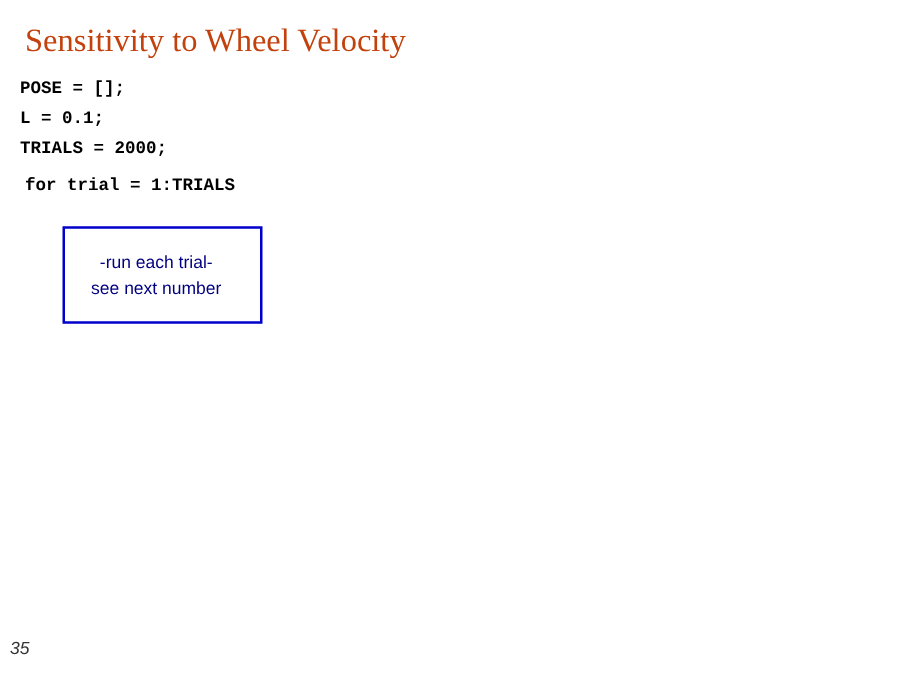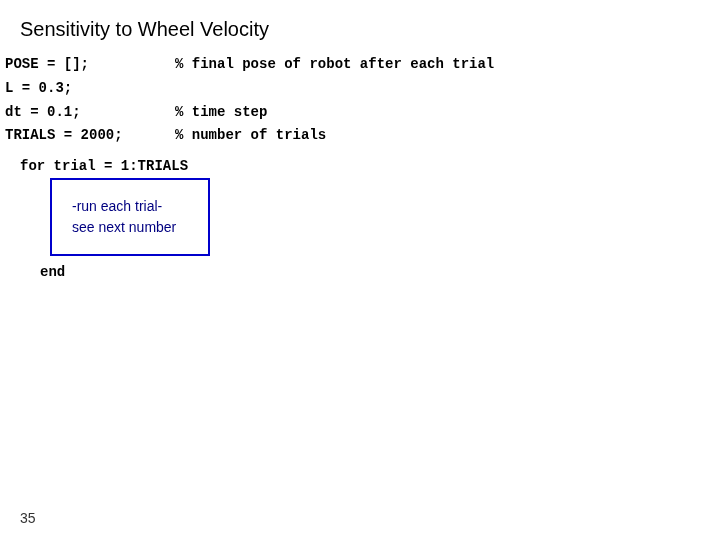--- a/index.html
+++ b/index.html
@@ -7,30 +7,31 @@
     body {
       width: 720px;
       height: 540px;
       background: #ffffff;
       font-family: Arial, sans-serif;
       position: relative;
       overflow: hidden;
     }
 
     .page-title {
-      font-size: 20px;
+      font-size: 26px;
       font-weight: normal;
-      color: #000000;
+      color: #c2410c;
       padding: 18px 20px 12px 20px;
+      font-family: Liberation Serif, serif;
     }
 
     .code-block {
       font-family: 'Courier New', Courier, monospace;
       font-size: 14px;
-      padding-left: 5px;
+      padding-left: 16px;
       line-height: 1.7;
     }
 
     .code-line {
       display: flex;
       flex-direction: row;
     }
 
     .code-lhs {
       min-width: 170px;
@@ -45,34 +46,35 @@
 
     .for-block {
       padding-left: 20px;
       margin-top: 10px;
       font-family: 'Courier New', Courier, monospace;
       font-size: 14px;
       font-weight: bold;
     }
 
     .for-line {
-      margin-bottom: 4px;
+      margin-bottom: 24px;
     }
 
     .box-container {
       margin-left: 30px;
       margin-top: 4px;
       margin-bottom: 8px;
     }
 
     .inner-box {
       border: 2.5px solid #0000cc;
       display: inline-block;
       padding: 16px 30px 16px 20px;
       min-width: 160px;
+      text-align: center;
     }
 
     .box-text {
       font-family: Arial, sans-serif;
       font-size: 14px;
       font-weight: normal;
       color: #000080;
       line-height: 1.5;
     }
 
@@ -80,56 +82,50 @@
       font-family: 'Courier New', Courier, monospace;
       font-size: 14px;
       font-weight: bold;
       padding-left: 20px;
       margin-top: 4px;
     }
 
     .page-number {
       position: absolute;
       bottom: 14px;
-      left: 20px;
+      left: 8px;
       font-size: 14px;
       color: #333333;
+      font-style: italic;
     }
   </style>
 </head>
 <body>
 
 <h1 class="page-title">Sensitivity to Wheel Velocity</h1>
 
 <div class="code-block">
   <div class="code-line">
     <span class="code-lhs">POSE = [];</span>
-    <span class="code-comment">% final pose of robot after each trial</span>
   </div>
   <div class="code-line">
   </div>
   <div class="code-line">
-    <span class="code-lhs">L = 0.3;</span>
-  </div>
-  <div class="code-line">
-    <span class="code-lhs">dt = 0.1;</span>
-    <span class="code-comment">% time step</span>
+    <span class="code-lhs">L = 0.1;</span>
   </div>
   <div class="code-line">
     <span class="code-lhs">TRIALS = 2000;</span>
-    <span class="code-comment">% number of trials</span>
   </div>
 </div>
 
 <div class="for-block">
   <div class="for-line">
     <span>for trial = 1:TRIALS</span>
   </div>
   <div class="box-container">
     <div class="inner-box">
       <div class="box-text">-run each trial-</div>
       <div class="box-text">see next number</div>
     </div>
   </div>
-  <div class="end-line">end</div>
 </div>
 
 <div class="page-number">35</div>
 
 </body></html>

